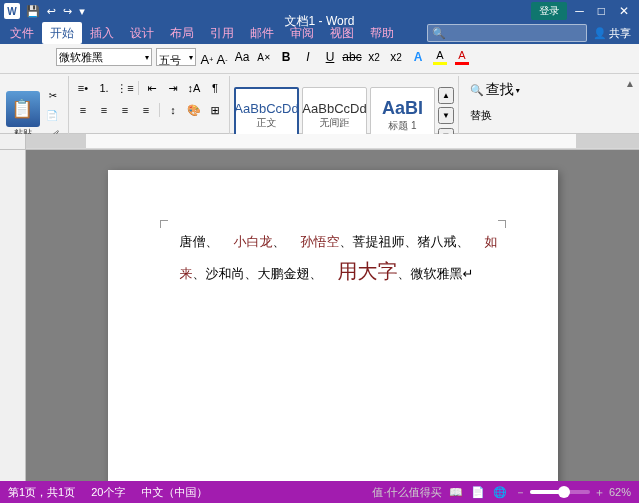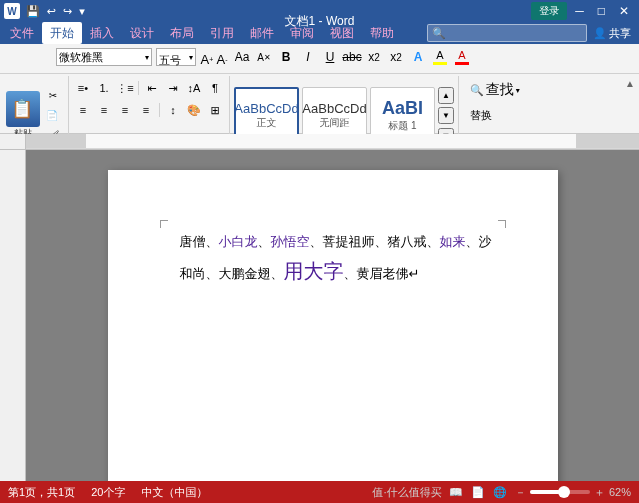--- a/index.html
+++ b/index.html
@@ -297,21 +297,21 @@
       min-height: 580px;
       box-shadow: 2px 2px 8px rgba(0,0,0,0.3);
       padding: 60px 60px 60px 72px;
       position: relative;
     }
     .doc-content {
       font-size: 13px;
       color: #000;
       line-height: 1.8;
     }
-    .text-red { color: #4c1d95; }
+    .text-red { color: #7f1d1d; margin-left: 15px; }
     .text-normal { color: #000; }
     .cursor-marker {
       position: absolute;
       top: 50px;
       left: 52px;
       width: 8px;
       height: 8px;
       border-top: 1px solid #999;
       border-left: 1px solid #999;
     }
@@ -320,21 +320,21 @@
       top: 50px;
       right: 52px;
       width: 8px;
       height: 8px;
       border-top: 1px solid #999;
       border-right: 1px solid #999;
     }
 
     
     .status-bar {
-      background: #b91c1c;
+      background: #a21caf;
       height: 22px;
       display: flex;
       align-items: center;
       padding: 0 8px;
       color: white;
       font-size: 11px;
       justify-content: space-between;
     }
     .status-left {
       display: flex;
@@ -594,21 +594,21 @@
 <div class="main-area">
   <div class="scroll-left"></div>
 
   <div class="doc-area">
     <div class="doc-page">
 
       <div class="cursor-marker"></div>
       <div class="cursor-marker-br"></div>
 
       <div class="doc-content">
-        <span class="text-normal">唐僧、</span><span class="text-red">小白龙</span><span class="text-normal">、</span><span class="text-red">孙悟空</span><span class="text-normal">、菩提祖师、猪八戒、</span><span class="text-red">如来</span><span class="text-normal">、沙和尚、大鹏金翅、</span><span class="text-red" style="font-size:20px;">用大字</span><span class="text-normal">、黄眉老佛↵</span>
+        <span class="text-normal">唐僧、</span><span class="text-red">小白龙</span><span class="text-normal">、</span><span class="text-red">孙悟空</span><span class="text-normal">、菩提祖师、猪八戒、</span><span class="text-red">如来</span><span class="text-normal">、沙和尚、大鹏金翅、</span><span class="text-red" style="font-size:20px;">用大字</span><span class="text-normal">、微软雅黑↵</span>
       </div>
     </div>
   </div>
 </div>
 
 <div class="status-bar">
   <div class="status-left">
     <span>第1页，共1页</span>
     <span>20个字</span>
     <span>中文（中国）</span>

